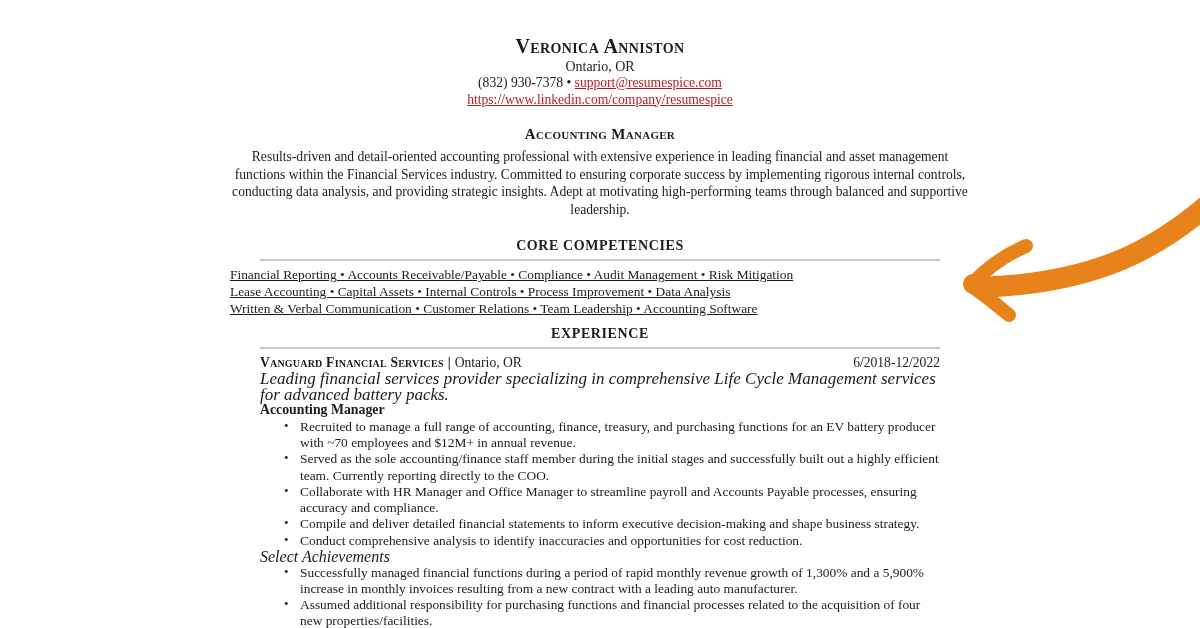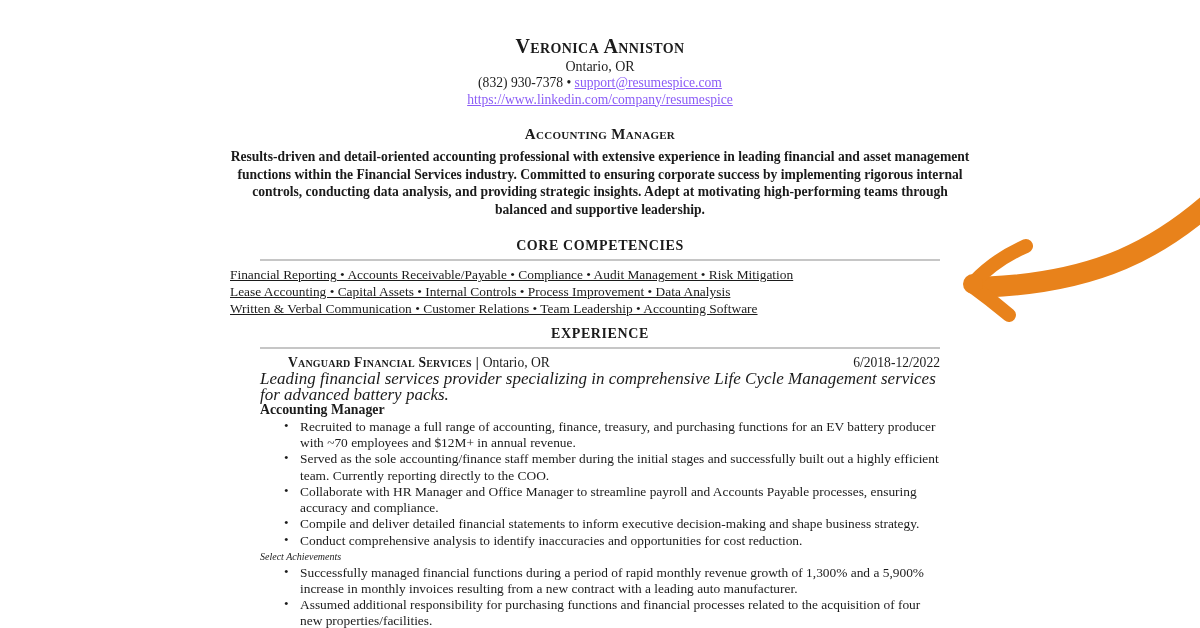--- a/index.html
+++ b/index.html
@@ -12,30 +12,30 @@
   }
   .doc { position:relative; width:740px; margin:0 auto; padding-top:34px; }
   .center { text-align:center; }
 
   .name {
     font-size:20px; font-weight:bold; font-variant:small-caps;
     letter-spacing:.4px; line-height:24px;
   }
   .loc-line { font-size:14px; line-height:17px; }
   .contact-line { font-size:13.6px; line-height:16.5px; }
-  .link { color:#8b5cf6; text-decoration:underline; cursor:pointer;font-family:Liberation Serif, serif; }
+  .link { color:#b91c1c; text-decoration:underline; cursor:pointer;font-family:Liberation Serif, serif; }
 
   .profile-heading {
     margin-top:17px;
     font-size:15px; font-weight:bold; font-variant:small-caps;
     letter-spacing:.3px; line-height:18px;
   }
   .summary {
     margin:5px 0 6px 0;
-    font-size:13.6px; line-height:17.6px; text-align:center;font-weight:bold;
+    font-size:13.6px; line-height:17.6px; text-align:center;
   }
 
   .section-heading {
     font-size:14px; font-weight:bold; letter-spacing:.6px;
     line-height:17px; text-align:center;
   }
   .cc-heading { margin-top:19px; }
   .exp-heading { margin-top:8px; }
 
   .rule {
@@ -44,35 +44,35 @@
   }
 
   .cc-rows { margin-top:6px; }
   .cc-row { font-size:13.4px; line-height:16.6px; text-align:left;text-decoration:underline; }
 
   .inner { width:680px; margin:0 auto; }
   .job-header {
     margin-top:6px; display:flex; justify-content:space-between;
     font-size:13.6px; line-height:16px; align-items:baseline;
   }
-  .company { font-variant:small-caps; font-weight:bold; letter-spacing:.2px;margin-left:28px; }
+  .company { font-variant:small-caps; font-weight:bold; letter-spacing:.2px; }
   .job-sep { font-weight:bold; padding:0 4px; }
   .job-dates { font-size:13.6px; }
   .job-desc { font-style:italic; font-size:17px; line-height:15.5px; }
   .role { font-weight:bold; font-size:13.8px; line-height:16.5px; }
 
   ul.bullets { margin:0; padding:0 0 0 24px; list-style:none; }
   ul.bullets li {
     position:relative; padding-left:16px;
     font-size:13.4px; line-height:16.3px;
   }
   ul.bullets li::before {
     content:"\2022"; position:absolute; left:0; top:-1px; font-size:13px;
   }
-  .achievements-label { font-style:italic; font-size:10px; line-height:15.5px; }
+  .achievements-label { font-style:italic; font-size:16px; line-height:15.5px; }
 
   .arrow-overlay {
     position:absolute; left:0; top:0; width:1200px; height:628px;
     pointer-events:none;
   }
 </style>
 </head>
 <body>
 
 <div class="doc">

